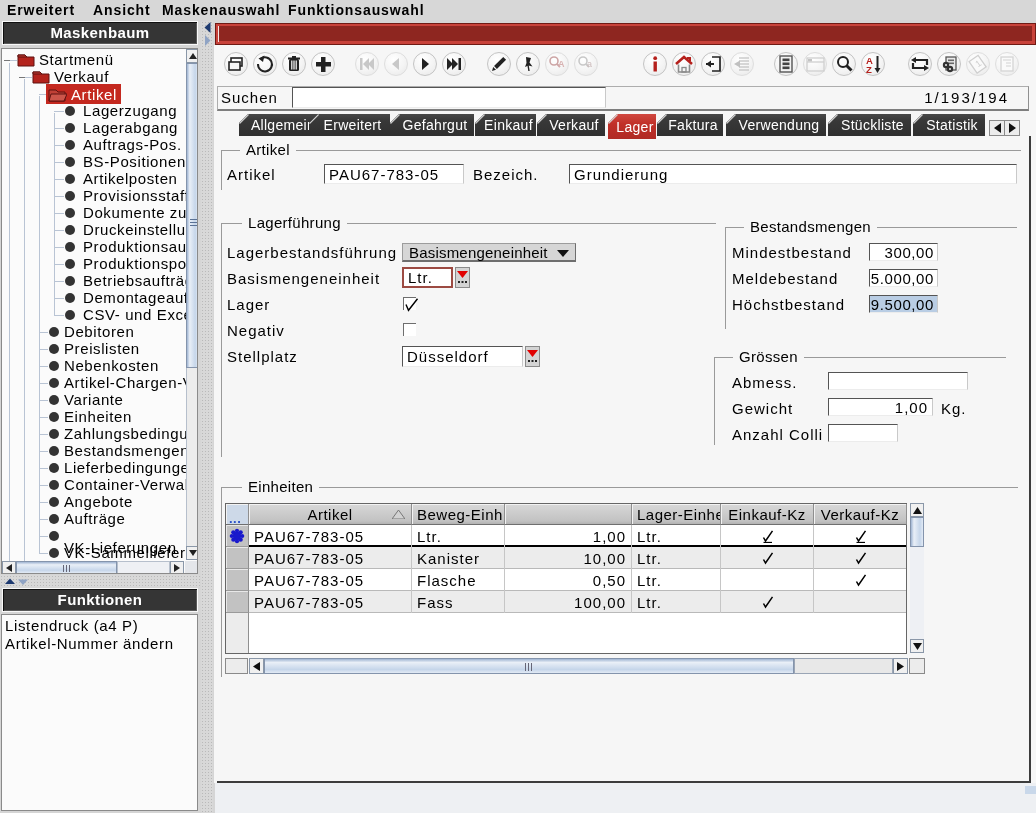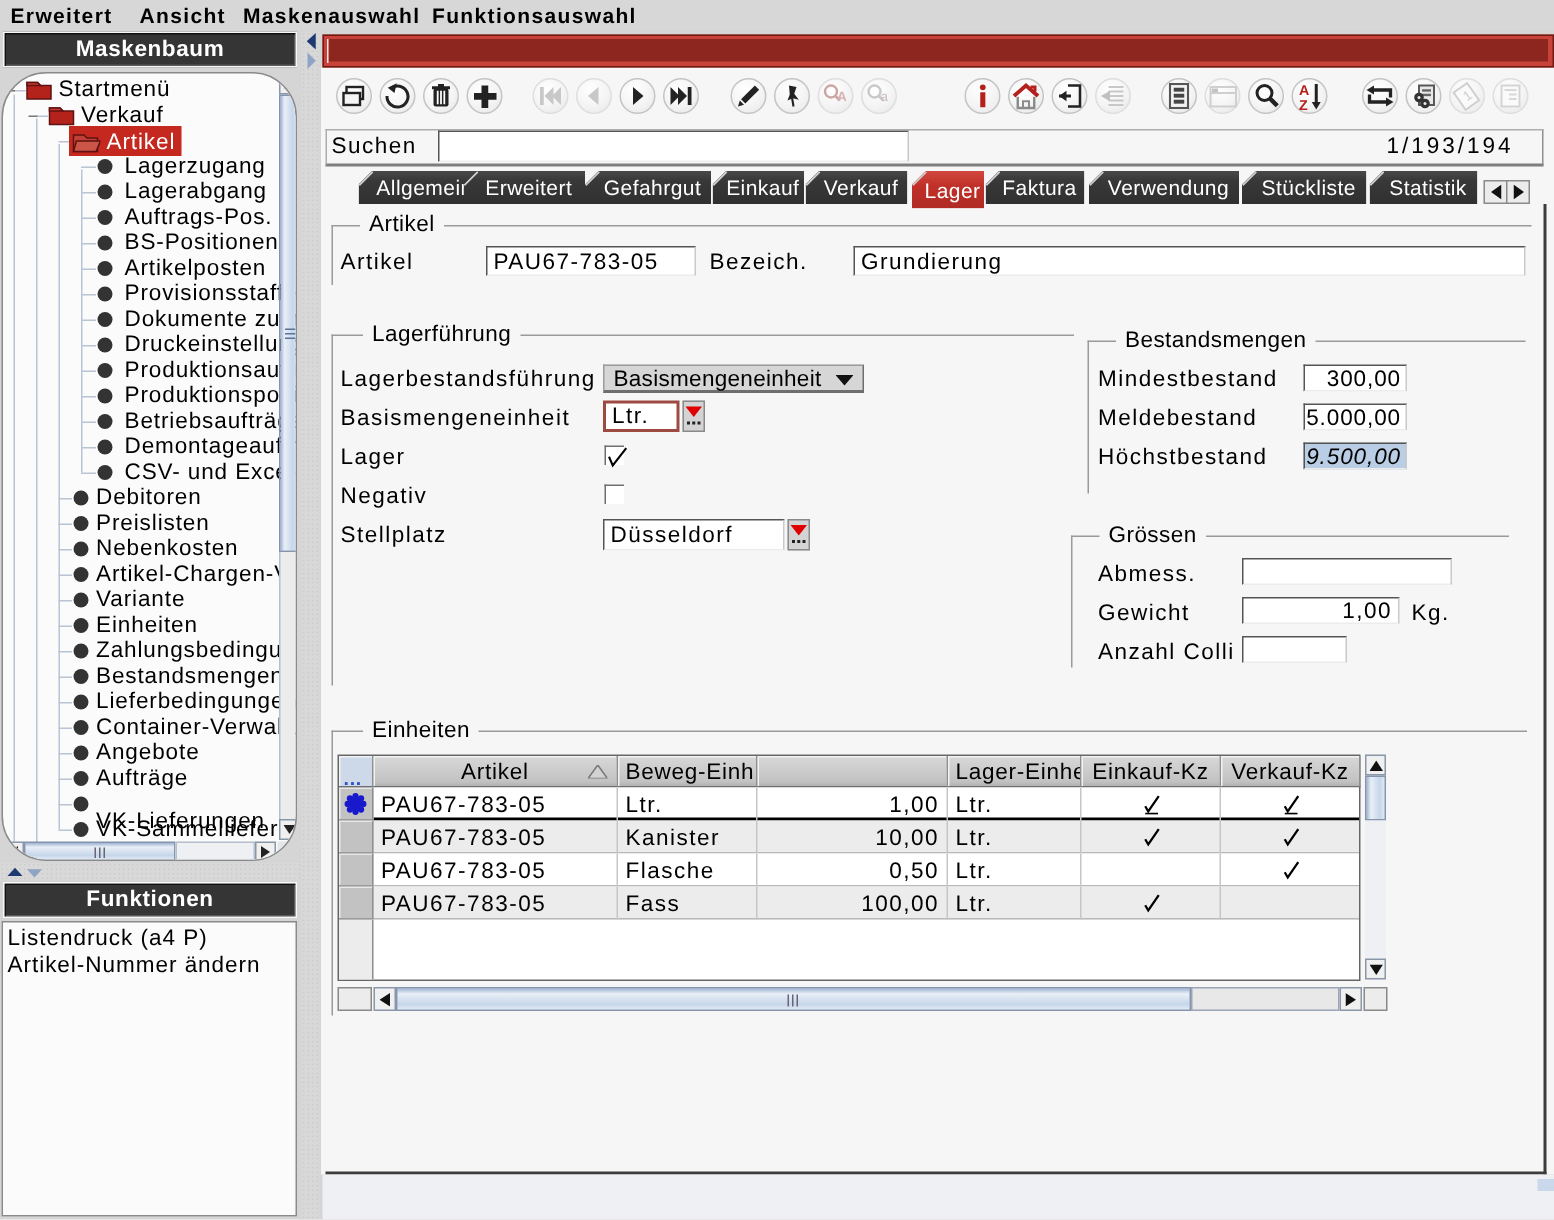--- a/index.html
+++ b/index.html
@@ -79,21 +79,21 @@
 <body>
 
 <div id="menubar">
   <span class="mitem" style="left:7px">Erweitert</span>
   <span class="mitem" style="left:93px">Ansicht</span>
   <span class="mitem" style="left:162px">Maskenauswahl</span>
   <span class="mitem" style="left:288px">Funktionsauswahl</span>
 </div>
 
 <div class="dhead" style="top:21px">Maskenbaum</div>
-<div class="wpanel" id="treepanel" style="left: 1px; top: 48px; width: 197px; height: 526px; overflow: hidden; border-radius: 30px;">
+<div class="wpanel" id="treepanel" style="left: 1px; top: 48px; width: 197px; height: 526px; overflow: hidden;">
     <div class="tline" style="left:7px; top:14px; width:1px; height:508px;"></div>
     <div class="tline" style="left:22px; top:30px; width:1px; height:492px;"></div>
     <div class="tline" style="left:37px; top:47px; width:1px; height:457px;"></div>
     <div class="tline" style="left:52px; top:64px; width:1px; height:202px;"></div>
     <div class="tline" style="left:3px; top:11px; width:12px; height:1px;"></div>
     <div class="abs" style="left:15px; top:3px;"><svg width="19" height="15" viewBox="0 0 19 15">
         <path d="M1,3 L8,3 L10,5 L17,5 L17,14 L1,14 Z" fill="#b3231c" stroke="#5f1210" stroke-width="1"></path>
         <path d="M1,3 L8,3 L10,5 L1,5 Z" fill="#c63a30" stroke="#5f1210" stroke-width="1"></path>
       </svg></div>
     <div class="trow" style="left:37px; top:2px;">Startmenü</div>
@@ -522,21 +522,21 @@
 </div>
 
 <div class="fs" style="left:725px; top:227px; width:292px; height:102px;">
     <span class="lg" style="left:18px">Bestandsmengen</span>
   </div>
 <div class="lbl" style="left:732px; top:244px;">Mindestbestand</div>
 <div class="inp" style="left:869px; top:243px; width:69px; height:18px; justify-content:flex-end; padding:0 3px; letter-spacing:0.6px;">300,00</div>
 <div class="lbl" style="left:732px; top:270px;">Meldebestand</div>
 <div class="inp" style="left:869px; top:269px; width:69px; height:18px; justify-content:flex-end; padding:0 3px; letter-spacing:0.6px;">5.000,00</div>
 <div class="lbl" style="left:732px; top:296px;">Höchstbestand</div>
-<div class="inp" style="left:869px; top:295px; width:69px; height:18px; justify-content:flex-end; background:#b9cde4; padding:0 3px; letter-spacing:0.6px;font-style:italic;">9.500,00</div>
+<div class="inp" style="left:869px; top:295px; width:69px; height:18px; justify-content:flex-end; background:#b9cde4; padding:0 3px; letter-spacing:0.6px;">9.500,00</div>
 
 <div class="fs" style="left:714px; top:357px; width:292px; height:88px;">
     <span class="lg" style="left:18px">Grössen</span>
   </div>
 <div class="lbl" style="left:732px; top:374px;">Abmess.</div>
 <div class="inp" style="left:828px; top:372px; width:140px; height:18px;"></div>
 <div class="lbl" style="left:732px; top:400px;">Gewicht</div>
 <div class="inp" style="left:828px; top:398px; width:105px; height:18px; justify-content:flex-end;">1,00</div>
 <div class="lbl" style="left:941px; top:400px;">Kg.</div>
 <div class="lbl" style="left:732px; top:426px;">Anzahl Colli</div>

